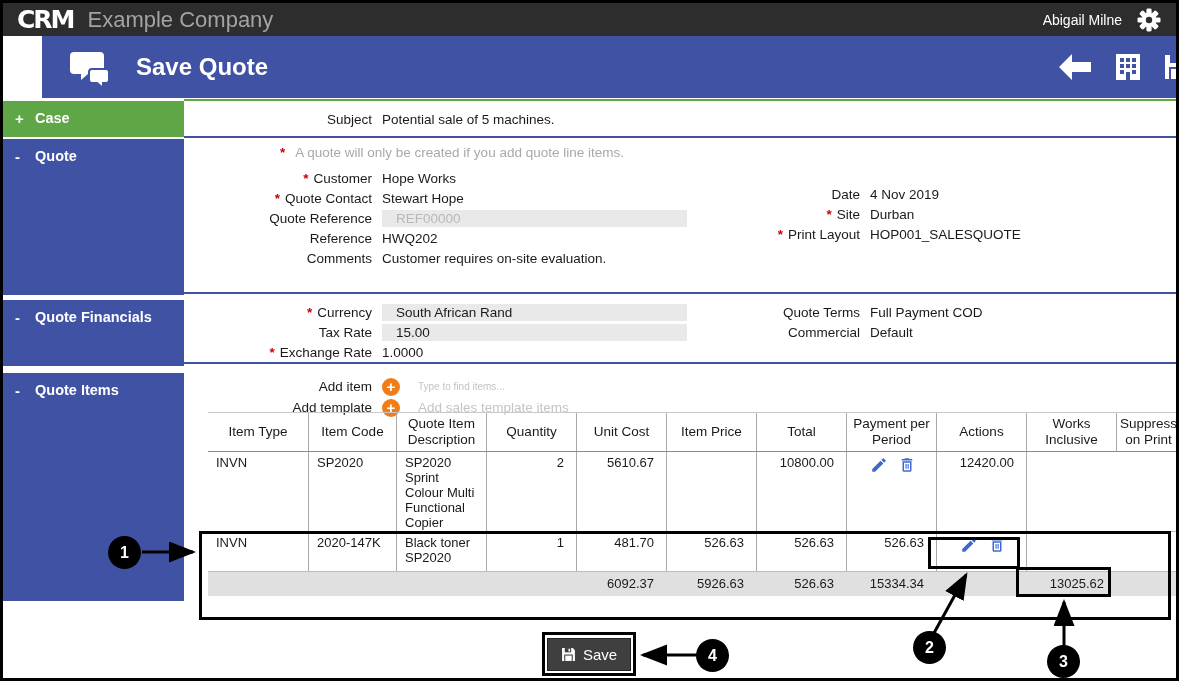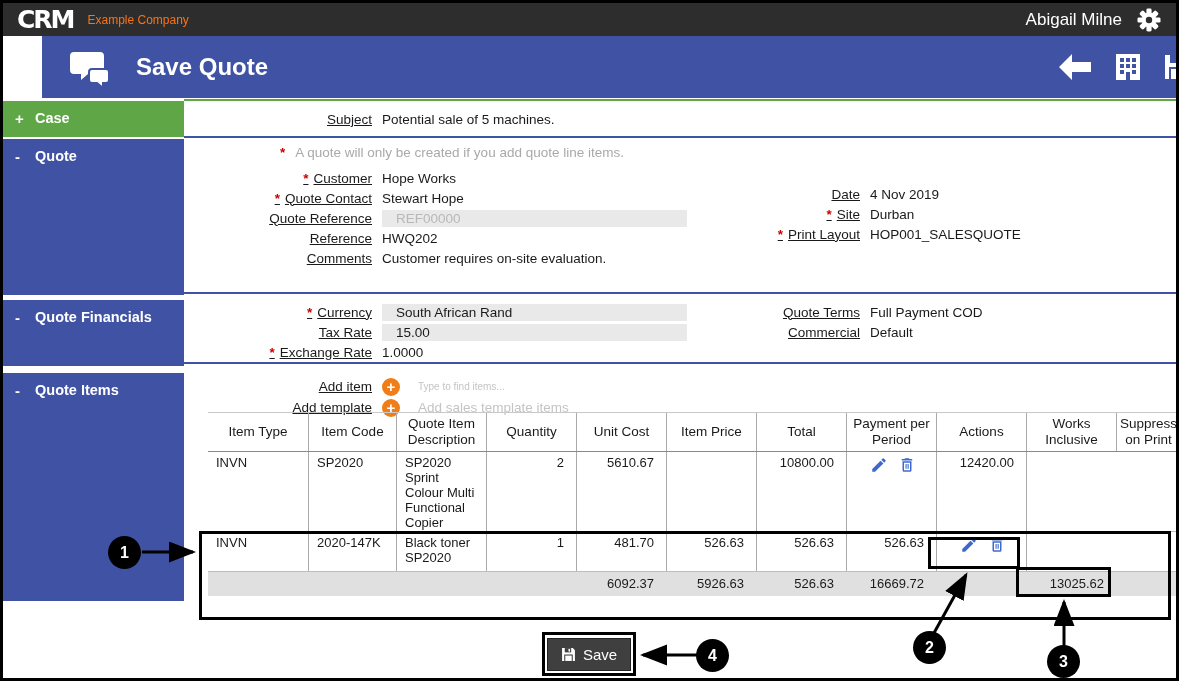--- a/index.html
+++ b/index.html
@@ -5,23 +5,23 @@
   * { box-sizing: border-box; margin: 0; padding: 0; }
   html,body { background:#fff; }
   body { font-family: "Liberation Sans", "DejaVu Sans", sans-serif; color:#1a1a1a; }
   #page { position:relative; width:1179px; height:681px; background:#fff; overflow:hidden; }
   #page-border { position:absolute; inset:0; border:3px solid #000; pointer-events:none; z-index:60; }
 
   
   .topbar { position:absolute; left:3px; top:3px; width:1173px; height:33px; background:#2d2d2d;
             display:flex; align-items:center; padding:0 14px; gap:14px; }
   .logo { color:#fff; font-weight:bold; font-size:25px; letter-spacing:-2px; font-family:"DejaVu Sans", sans-serif; cursor:pointer; }
-  .company { color:#f97316; font-size:12px; }
+  .company { color:#a3a3a3; font-size:22px; }
   .spacer { flex:1; }
-  .user { color:#fff; font-size:17px; cursor:pointer; }
+  .user { color:#fff; font-size:14px; cursor:pointer; }
   .gearwrap { width:26px; height:26px; display:flex; align-items:center; justify-content:center; cursor:pointer; }
 
   
   .appheader { position:absolute; left:3px; top:36px; width:1173px; height:62px; background:#4052a4;
                display:flex; align-items:center; padding:0 18px;margin-left:39px; }
   .chaticon { width:44px; height:40px; margin-left:8px; }
   .apptitle { color:#fff; font-size:24px; font-weight:bold; margin-left:24px; }
   .hicons { display:flex; align-items:center; gap:22px; margin-right:6px; }
   .hicon { cursor:pointer; display:flex; align-items:center; }
 
@@ -37,21 +37,21 @@
 
   
   .content { position:absolute; left:184px; top:99px; width:992px; height:560px; }
   .sec { position:absolute; left:0; width:992px; background:#fff; }
   .sec-case  { top:0;   height:39px; border-top:2px solid #5fa746; border-bottom:2px solid #4052a4; padding-top:8px; }
   .sec-quote { top:39px; height:156px; border-bottom:2px solid #4052a4; padding-top:4px; }
   .sec-fin   { top:195px; height:70px; border-bottom:2px solid #4052a4; padding-top:8px; }
   .sec-items { top:265px; height:295px; padding-top:12px; }
 
   .frow { display:flex; height:20px; align-items:center; font-size:13.5px; }
-  .lbl { width:188px; display:flex; justify-content:flex-end; align-items:center; gap:5px; white-space:nowrap;text-decoration:underline; }
+  .lbl { width:188px; display:flex; justify-content:flex-end; align-items:center; gap:5px; white-space:nowrap; }
   .req { color:#cc0000; font-weight:bold; }
   .val { margin-left:10px; white-space:nowrap; }
   .grayfield { background:#e9e9e9; width:305px; padding:1px 14px; }
   .ghosttext { color:#b8b8b8; }
   .notice { color:#a9a9a9; }
   .notice-row { padding-left:96px; }
   .rightcol { position:absolute; left:516px; top:0; width:470px; }
   .rightcol .lbl { width:160px; }
 
   
@@ -377,21 +377,21 @@
         </div>
 
         <div class="trt">
           <div class="td c0"></div>
             <div class="td c1"></div>
             <div class="td c2"></div>
             <div class="td c3"></div>
           <div class="td c4 num">6092.37</div>
           <div class="td c5 num">5926.63</div>
           <div class="td c6 num">526.63</div>
-          <div class="td c7 num">16669.72</div>
+          <div class="td c7 num">15334.34</div>
           <div class="td c8"></div>
           <div class="td c9 num">13025.62</div>
           <div class="td c10"></div>
         </div>
       </div>
     </div>
   </div>
 
   <div class="saverect">
     <button class="savebtn">

